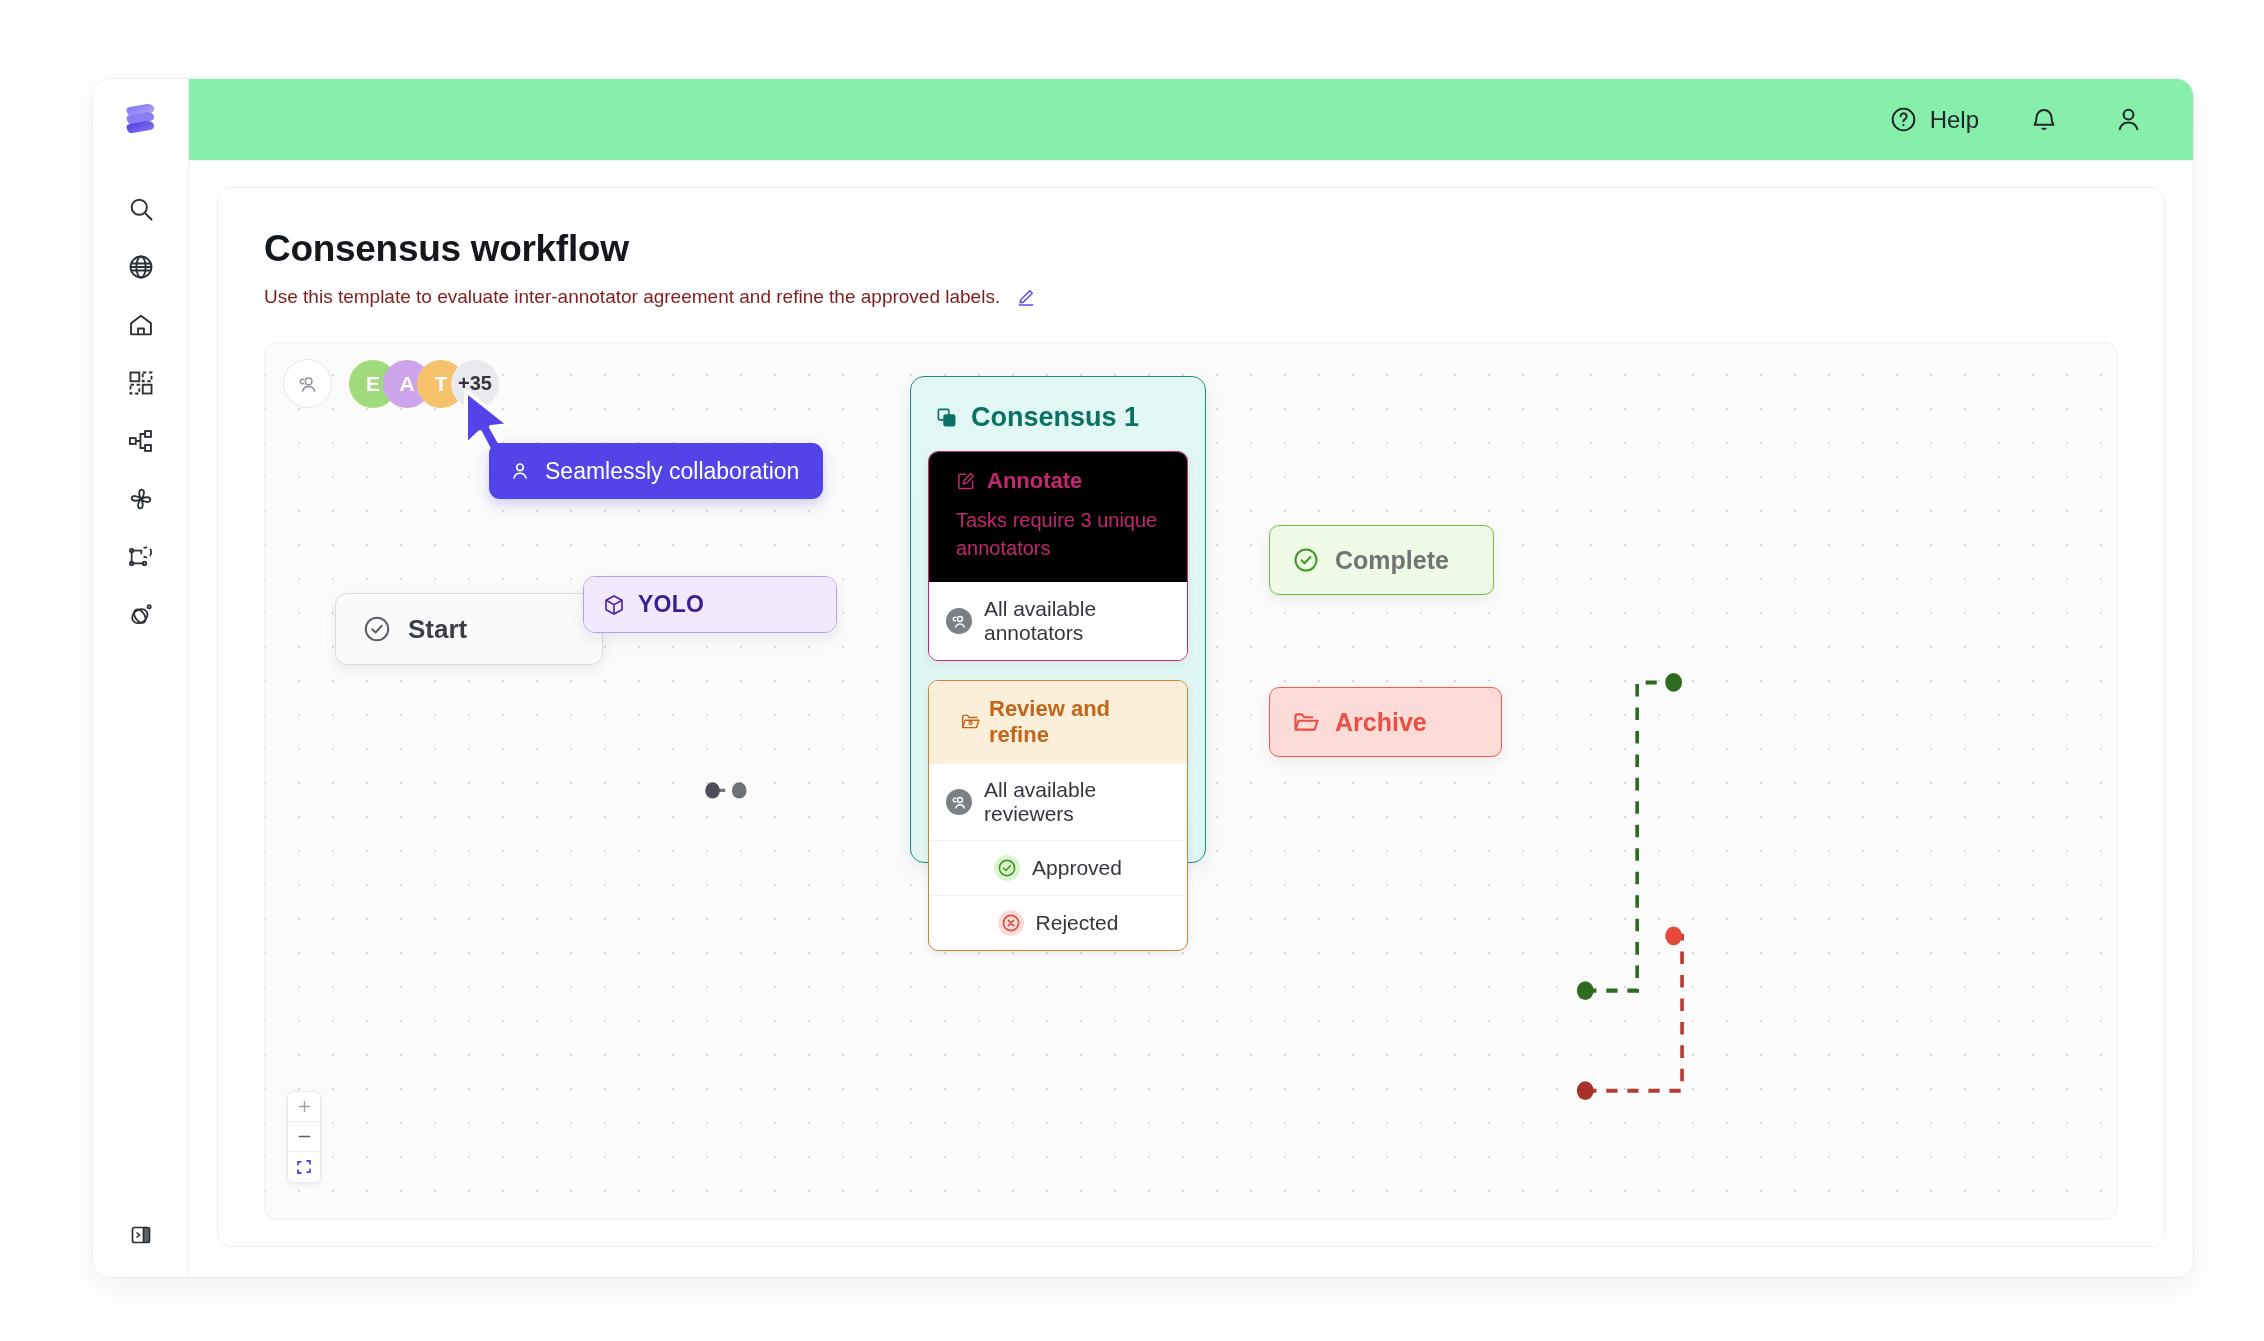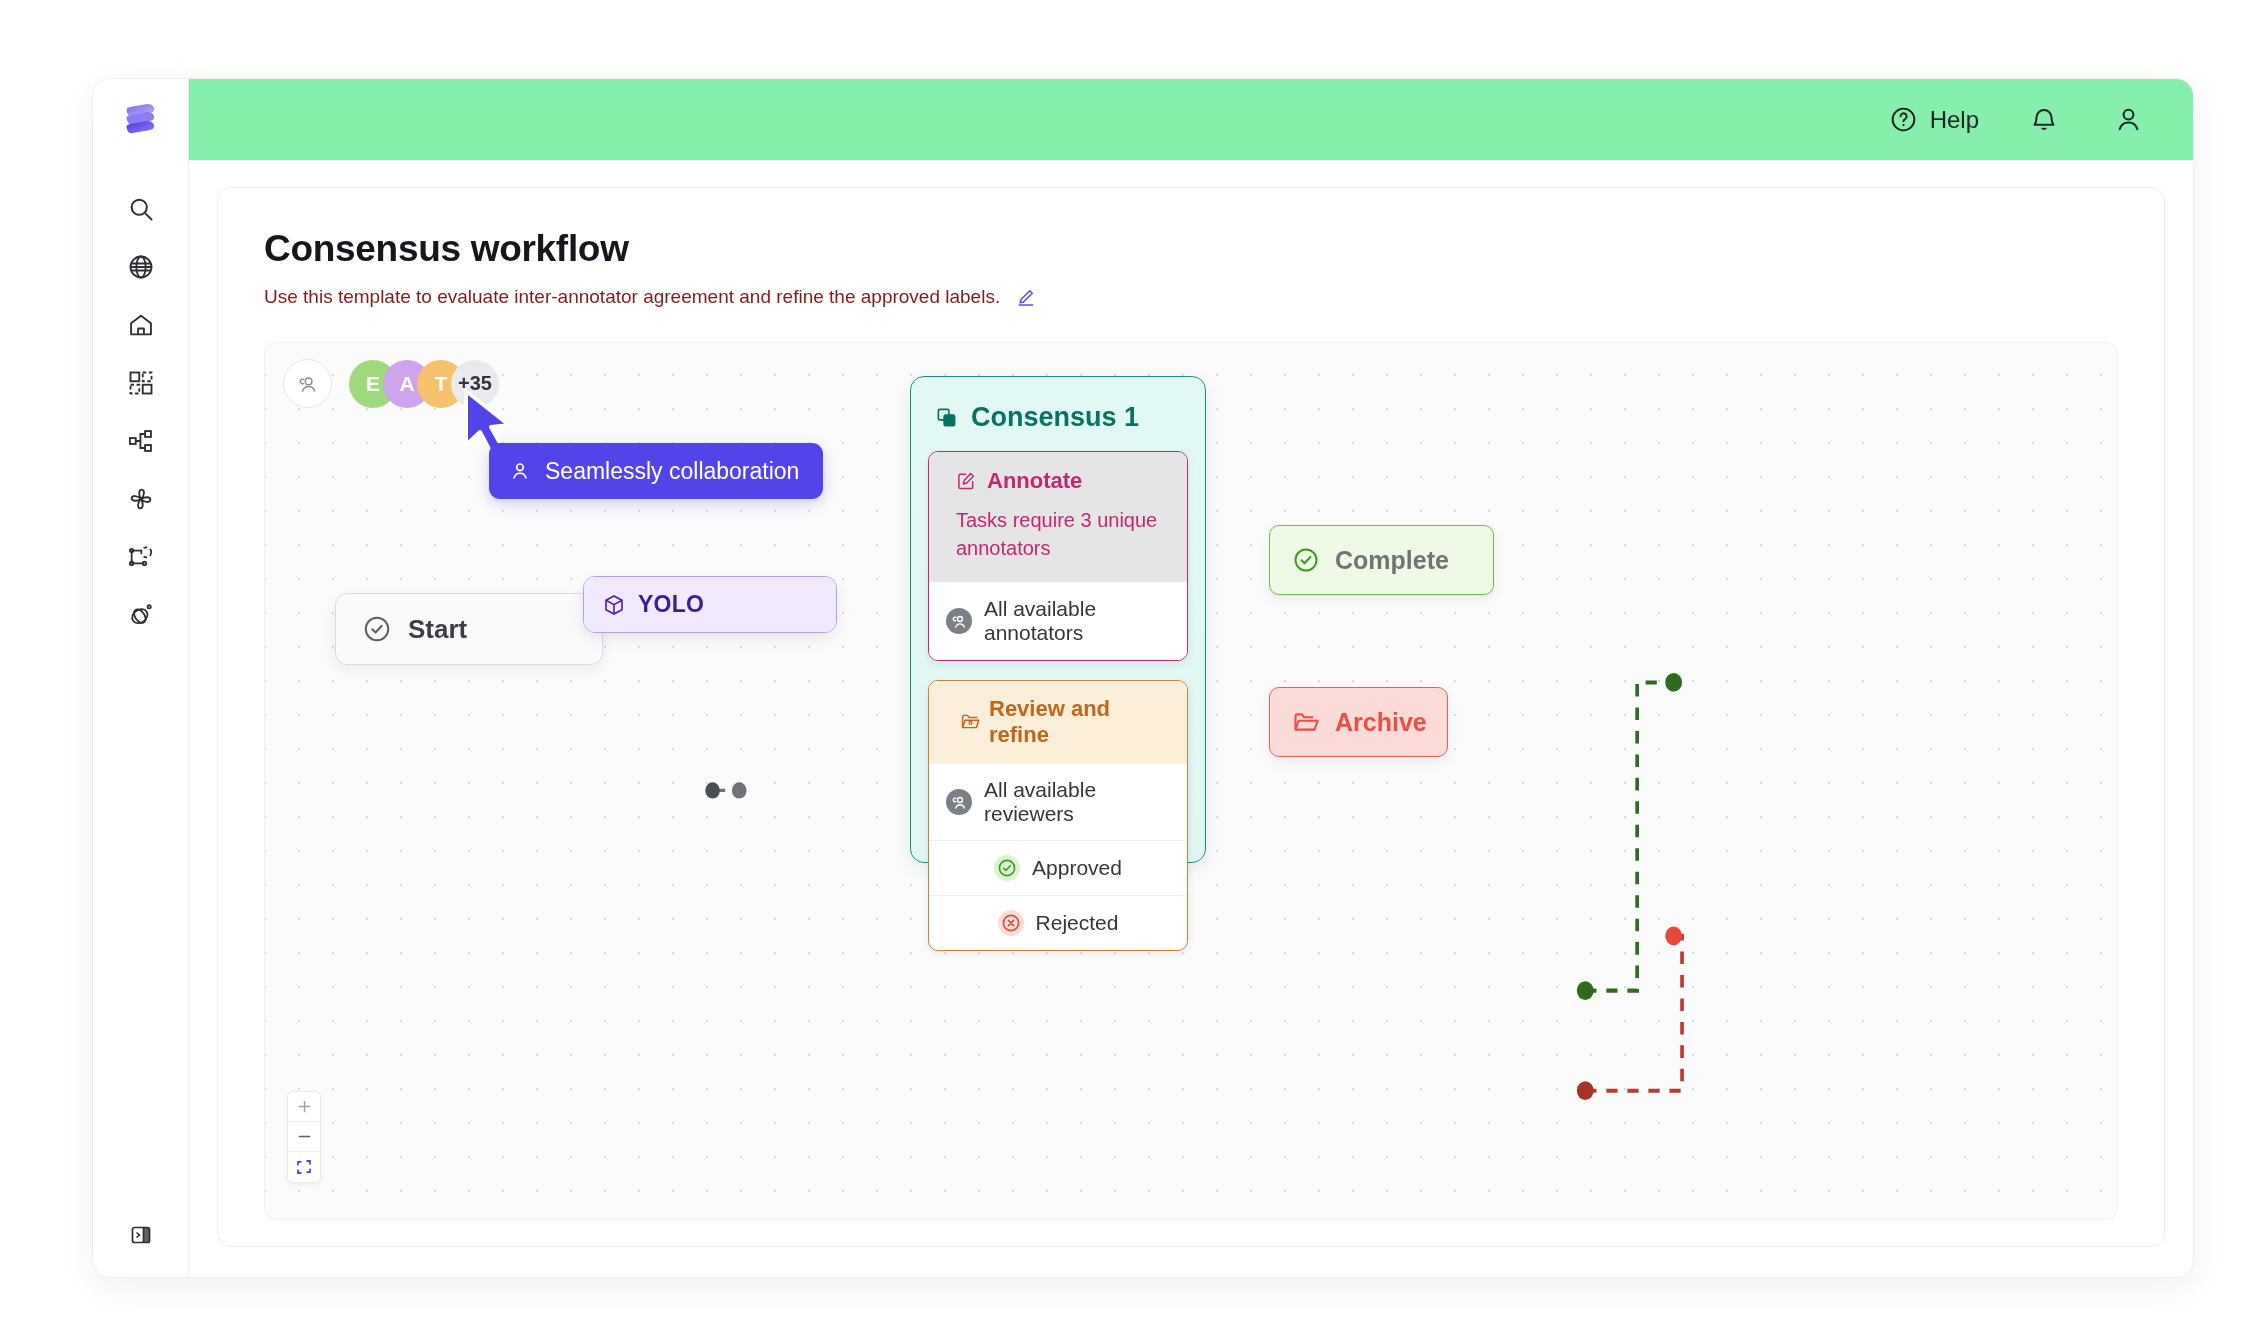--- a/index.html
+++ b/index.html
@@ -124,21 +124,21 @@
     cursor: pointer;
   }
   .n-consensus .grp-hd { display: flex; align-items: center; gap: 13px; margin: 7px 0 18px 7px; }
   .n-consensus .grp-lbl { font-size: 27px; font-weight: 700; color: #0b7163; }
 
   
   .c-annotate {
     border: 1.5px solid #c3276f; border-radius: 10px; background: #fff; overflow: hidden;
     box-shadow: 0 3px 9px rgba(20,24,40,.07);
   }
-  .c-annotate .hd { background: #e5e5e5; padding: 16px 17px 19px 27px; }
+  .c-annotate .hd { background: #000000; padding: 16px 17px 19px 27px; }
   .c-annotate .hd-row { display: flex; align-items: center; gap: 11px; }
   .c-annotate .hd-lbl { font-size: 22px; font-weight: 700; color: #c3276f; }
   .c-annotate .desc { margin-top: 12px; font-size: 20px; line-height: 1.42; color: #c3276f; }
   .c-annotate .ft { padding: 15px 17px; display: flex; align-items: center; gap: 12px; background: #fff; }
   .c-annotate .ft-lbl { font-size: 21px; color: #32363d; }
 
   
   .c-review {
     margin-top: 19px;
     border: 1.5px solid #c98438; border-radius: 10px; background: #fff; overflow: hidden;
@@ -155,21 +155,21 @@
     left: 1004px; top: 182px; width: 225px; height: 70px;
     background: #eefae6; border: 1.6px solid #71bb45; border-radius: 10px;
     display: flex; align-items: center; gap: 15px; padding-left: 22px;
     box-shadow: 0 5px 13px rgba(20,40,20,.07);
     cursor: pointer;
   }
   .n-complete .lbl { font-size: 25px; font-weight: 700; color: #737373; }
 
   
   .n-archive {
-    left: 1004px; top: 344px; width: 179px; height: 70px;
+    left: 1004px; top: 344px; width: 233px; height: 70px;
     background: #fcdbd8; border: 1.6px solid #ef5e53; border-radius: 10px;
     display: flex; align-items: center; gap: 15px; padding-left: 22px;
     box-shadow: 0 5px 13px rgba(60,20,20,.07);
     cursor: pointer;
   }
   .n-archive .lbl { font-size: 25px; font-weight: 700; color: #eb4e42; }
 
   
   .collab { position: absolute; left: 18px; top: 16px; display: flex; align-items: center; }
   .collab-add {

